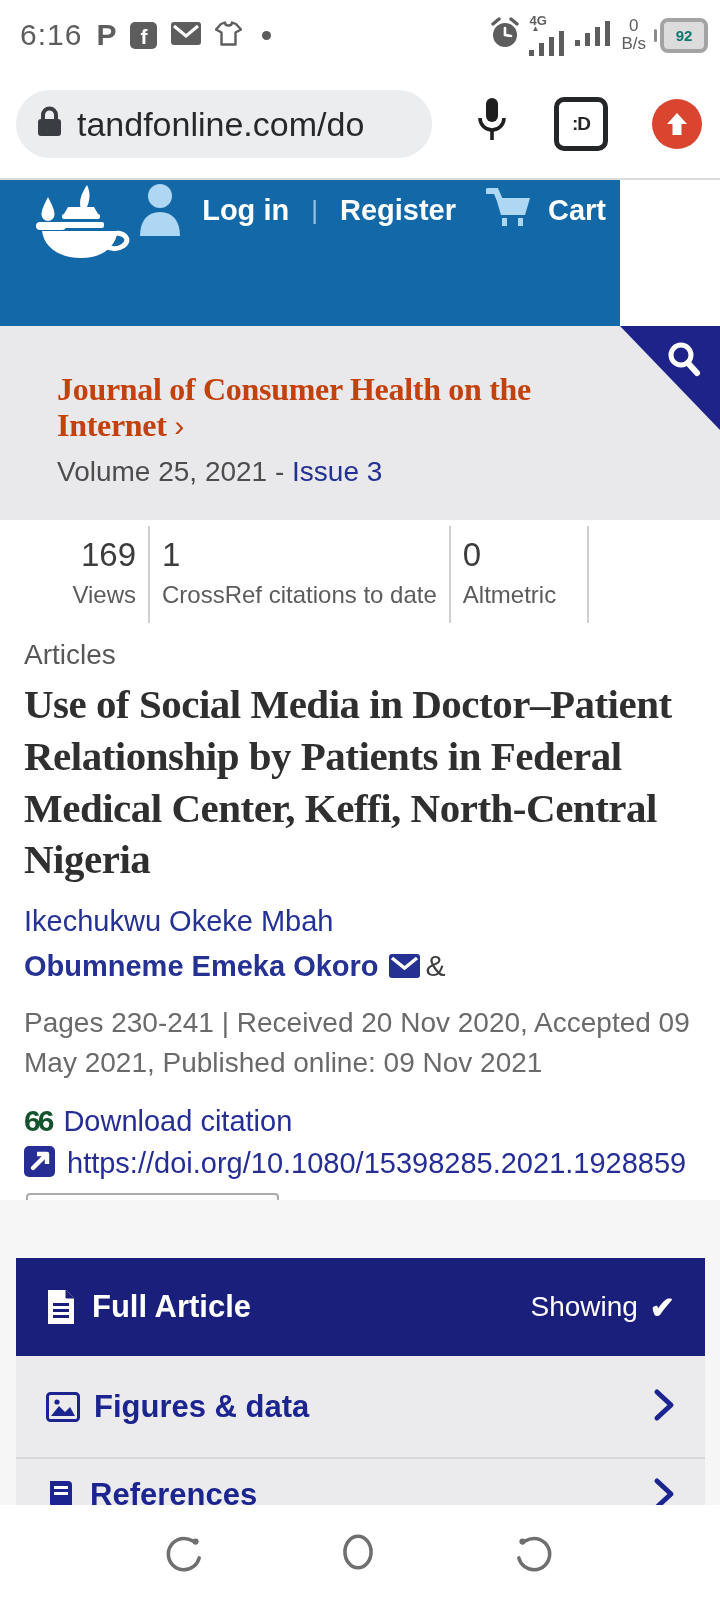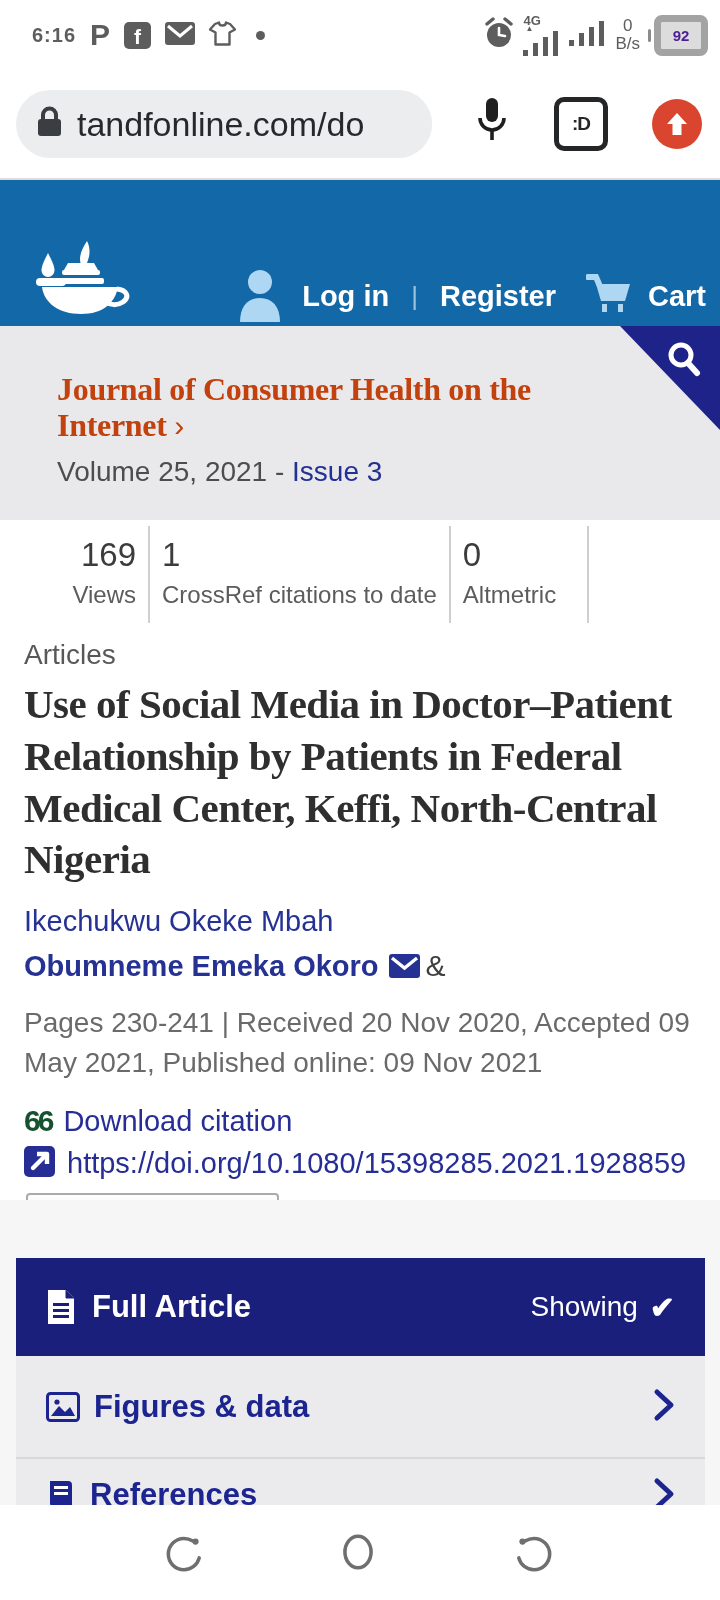--- a/index.html
+++ b/index.html
@@ -4,53 +4,53 @@
 <style>
   html,body{margin:0;padding:0;}
   body{width:720px;height:1600px;position:relative;overflow:hidden;
        font-family:"Liberation Sans",sans-serif;background:#ffffff;}
   .abs{position:absolute;}
 
   
   .status-bar{top:0;left:0;width:720px;height:70px;background:#ffffff;
     display:flex;align-items:center;color:#5d5d5d;}
   .sb-left{display:flex;align-items:center;gap:14px;padding-left:20px;}
-  .sb-time{font-size:20px;font-weight:700;letter-spacing:1px;margin-left:12px;}
+  .sb-time{font-size:30px;font-weight:400;letter-spacing:1px;}
   .sb-p{font-size:30px;font-weight:800;}
   .sb-fb{width:27px;height:27px;background:#5d5d5d;border-radius:5px;color:#fff;
     font-weight:800;font-size:21px;display:flex;align-items:flex-end;justify-content:center;line-height:1.05;}
   .sb-dot{width:9px;height:9px;border-radius:50%;background:#5d5d5d;margin-left:6px;}
   .sb-right{margin-left:auto;display:flex;align-items:center;gap:8px;padding-right:12px;}
   .sig{display:flex;flex-direction:column;align-items:flex-start;line-height:1;}
   .sig .lbl{font-size:13px;font-weight:700;margin-bottom:0px;}
   .sig .tri{font-size:8px;line-height:4px;margin-left:2px;}
   .rate{display:flex;flex-direction:column;align-items:center;line-height:1.05;font-size:17px;}
   .battery{display:flex;align-items:center;gap:3px;}
   .batt-nub{width:3px;height:13px;background:#8b8b8b;border-radius:2px;}
-  .batt-body{width:40px;height:27px;border:7px solid #a3a3a3;border-radius:8px;background:#dcdcdc;
-    display:flex;align-items:center;justify-content:center;font-size:15px;font-weight:700;color:#4c1d95;}
+  .batt-body{width:40px;height:27px;border:4px solid #a3a3a3;border-radius:8px;background:#dcdcdc;
+    display:flex;align-items:center;justify-content:center;font-size:15px;font-weight:700;color:#0f766e;}
 
   
   .url-row{top:70px;left:0;width:720px;height:108px;background:#ffffff;
     display:flex;align-items:center;}
   .url-pill{position:relative;margin-left:16px;width:416px;height:68px;background:#ecedef;
     border-radius:34px;display:flex;align-items:center;padding-left:20px;box-sizing:border-box;overflow:hidden;}
   .url-text{font-size:34px;color:#26282b;margin-left:14px;white-space:nowrap;}
   .url-fade{position:absolute;right:0;top:0;width:46px;height:100%;
     background:linear-gradient(to right,rgba(236,237,239,0),#ecedef 70%);}
   .url-actions{display:flex;align-items:center;gap:44px;margin-left:42px;}
   .tab-box{width:44px;height:44px;border:5px solid #242628;border-radius:10px;
     display:flex;align-items:center;justify-content:center;font-size:19px;font-weight:800;color:#242628;letter-spacing:-1px;}
   .update-btn{width:50px;height:50px;border-radius:50%;background:#d9452f;
     display:flex;align-items:center;justify-content:center;}
   .url-divider{top:178px;left:0;width:720px;height:2px;background:#dcdcdc;}
 
   
-  .site-header{top:180px;left:0;width:720px;height:146px;background:#1368a8;
-    display:flex;align-items:flex-end;}
+  .site-header{top:180px;left:0;width:620px;height:146px;background:#1368a8;
+    display:flex;align-items:flex-start;}
   .lamp{margin-left:34px;}
   .hdr-right{margin-left:auto;display:flex;align-items:center;gap:16px;padding-right:14px;color:#ffffff;}
   .hdr-link{font-size:29px;font-weight:600;color:#ffffff;}
   .hdr-sep{color:#9cc3e0;font-size:26px;margin:0 6px;font-weight:300;}
 
   
   .journal-head{top:326px;left:0;width:720px;height:194px;background:#e9e9eb;}
   .search-corner{position:absolute;top:0;right:0;width:0;height:0;
     border-top:104px solid #1d2388;border-left:100px solid transparent;}
   .search-glass{position:absolute;top:14px;right:16px;}

